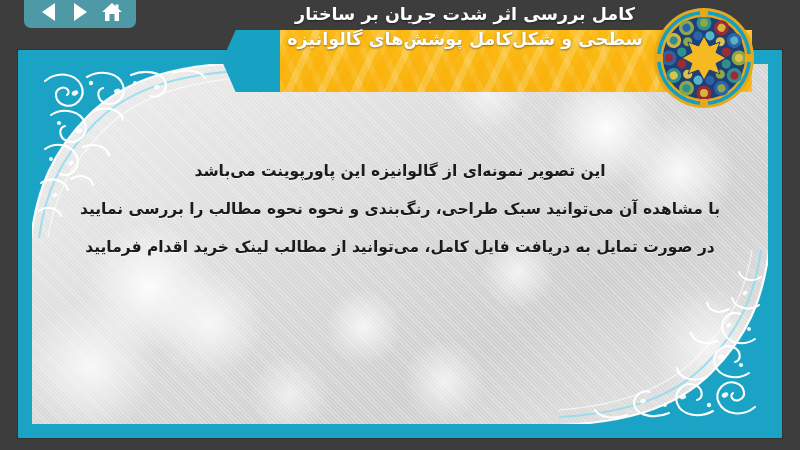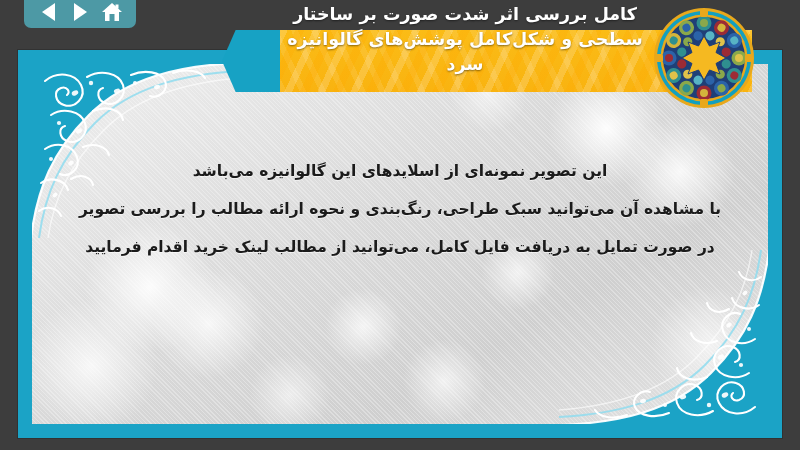--- a/index.html
+++ b/index.html
@@ -244,37 +244,36 @@
           <ellipse cx="40" cy="100" rx="3" ry="2.1" transform="rotate(-35 40 100)"></ellipse>
           <ellipse cx="24" cy="132" rx="2.8" ry="2" transform="rotate(-40 24 132)"></ellipse>
           <circle cx="60" cy="20" r="2.2"></circle>
           <circle cx="104" cy="20" r="2"></circle>
           <circle cx="28" cy="60" r="2.1"></circle>
           <circle cx="20" cy="96" r="2"></circle>
         </g>
       </svg>
 
       <div class="body-text">
-        <span class="body-line">این تصویر نمونه‌ای از اسلایدهای این گالوانیزه می‌باشد</span>
-        <span class="body-line">با مشاهده آن می‌توانید سبک طراحی، رنگ‌بندی و نحوه ارائه مطالب را بررسی تصویر</span>
+        <span class="body-line">این تصویر نمونه‌ای از گالوانیزه این پاورپوینت می‌باشد</span>
+        <span class="body-line">با مشاهده آن می‌توانید سبک طراحی، رنگ‌بندی و نحوه نحوه مطالب را بررسی نمایید</span>
         <span class="body-line">در صورت تمایل به دریافت فایل کامل، می‌توانید از مطالب لینک خرید اقدام فرمایید</span>
       </div>
 
     </div>
   </div>
 
   <div class="titlebar-wrap">
     <div class="title-tab"></div>
     <div class="title-bar"></div>
   </div>
 
   <div class="title-text">
-    <div>کامل بررسی اثر شدت صورت بر ساختار</div>
+    <div>کامل بررسی اثر شدت جریان بر ساختار</div>
     <div>سطحی و شکل‌کامل پوشش‌های گالوانیزه</div>
-    <div>سرد</div>
   </div>
 
   <svg class="medallion" viewBox="0 0 104 104">
     <defs>
       <clipPath id="medclip">
           <circle cx="52" cy="52" r="50"></circle>
         </clipPath>
     </defs>
     <circle cx="52" cy="52" r="50" fill="#e8a81c"></circle>
     <circle cx="52" cy="52" r="47" fill="#13a0c0"></circle>

